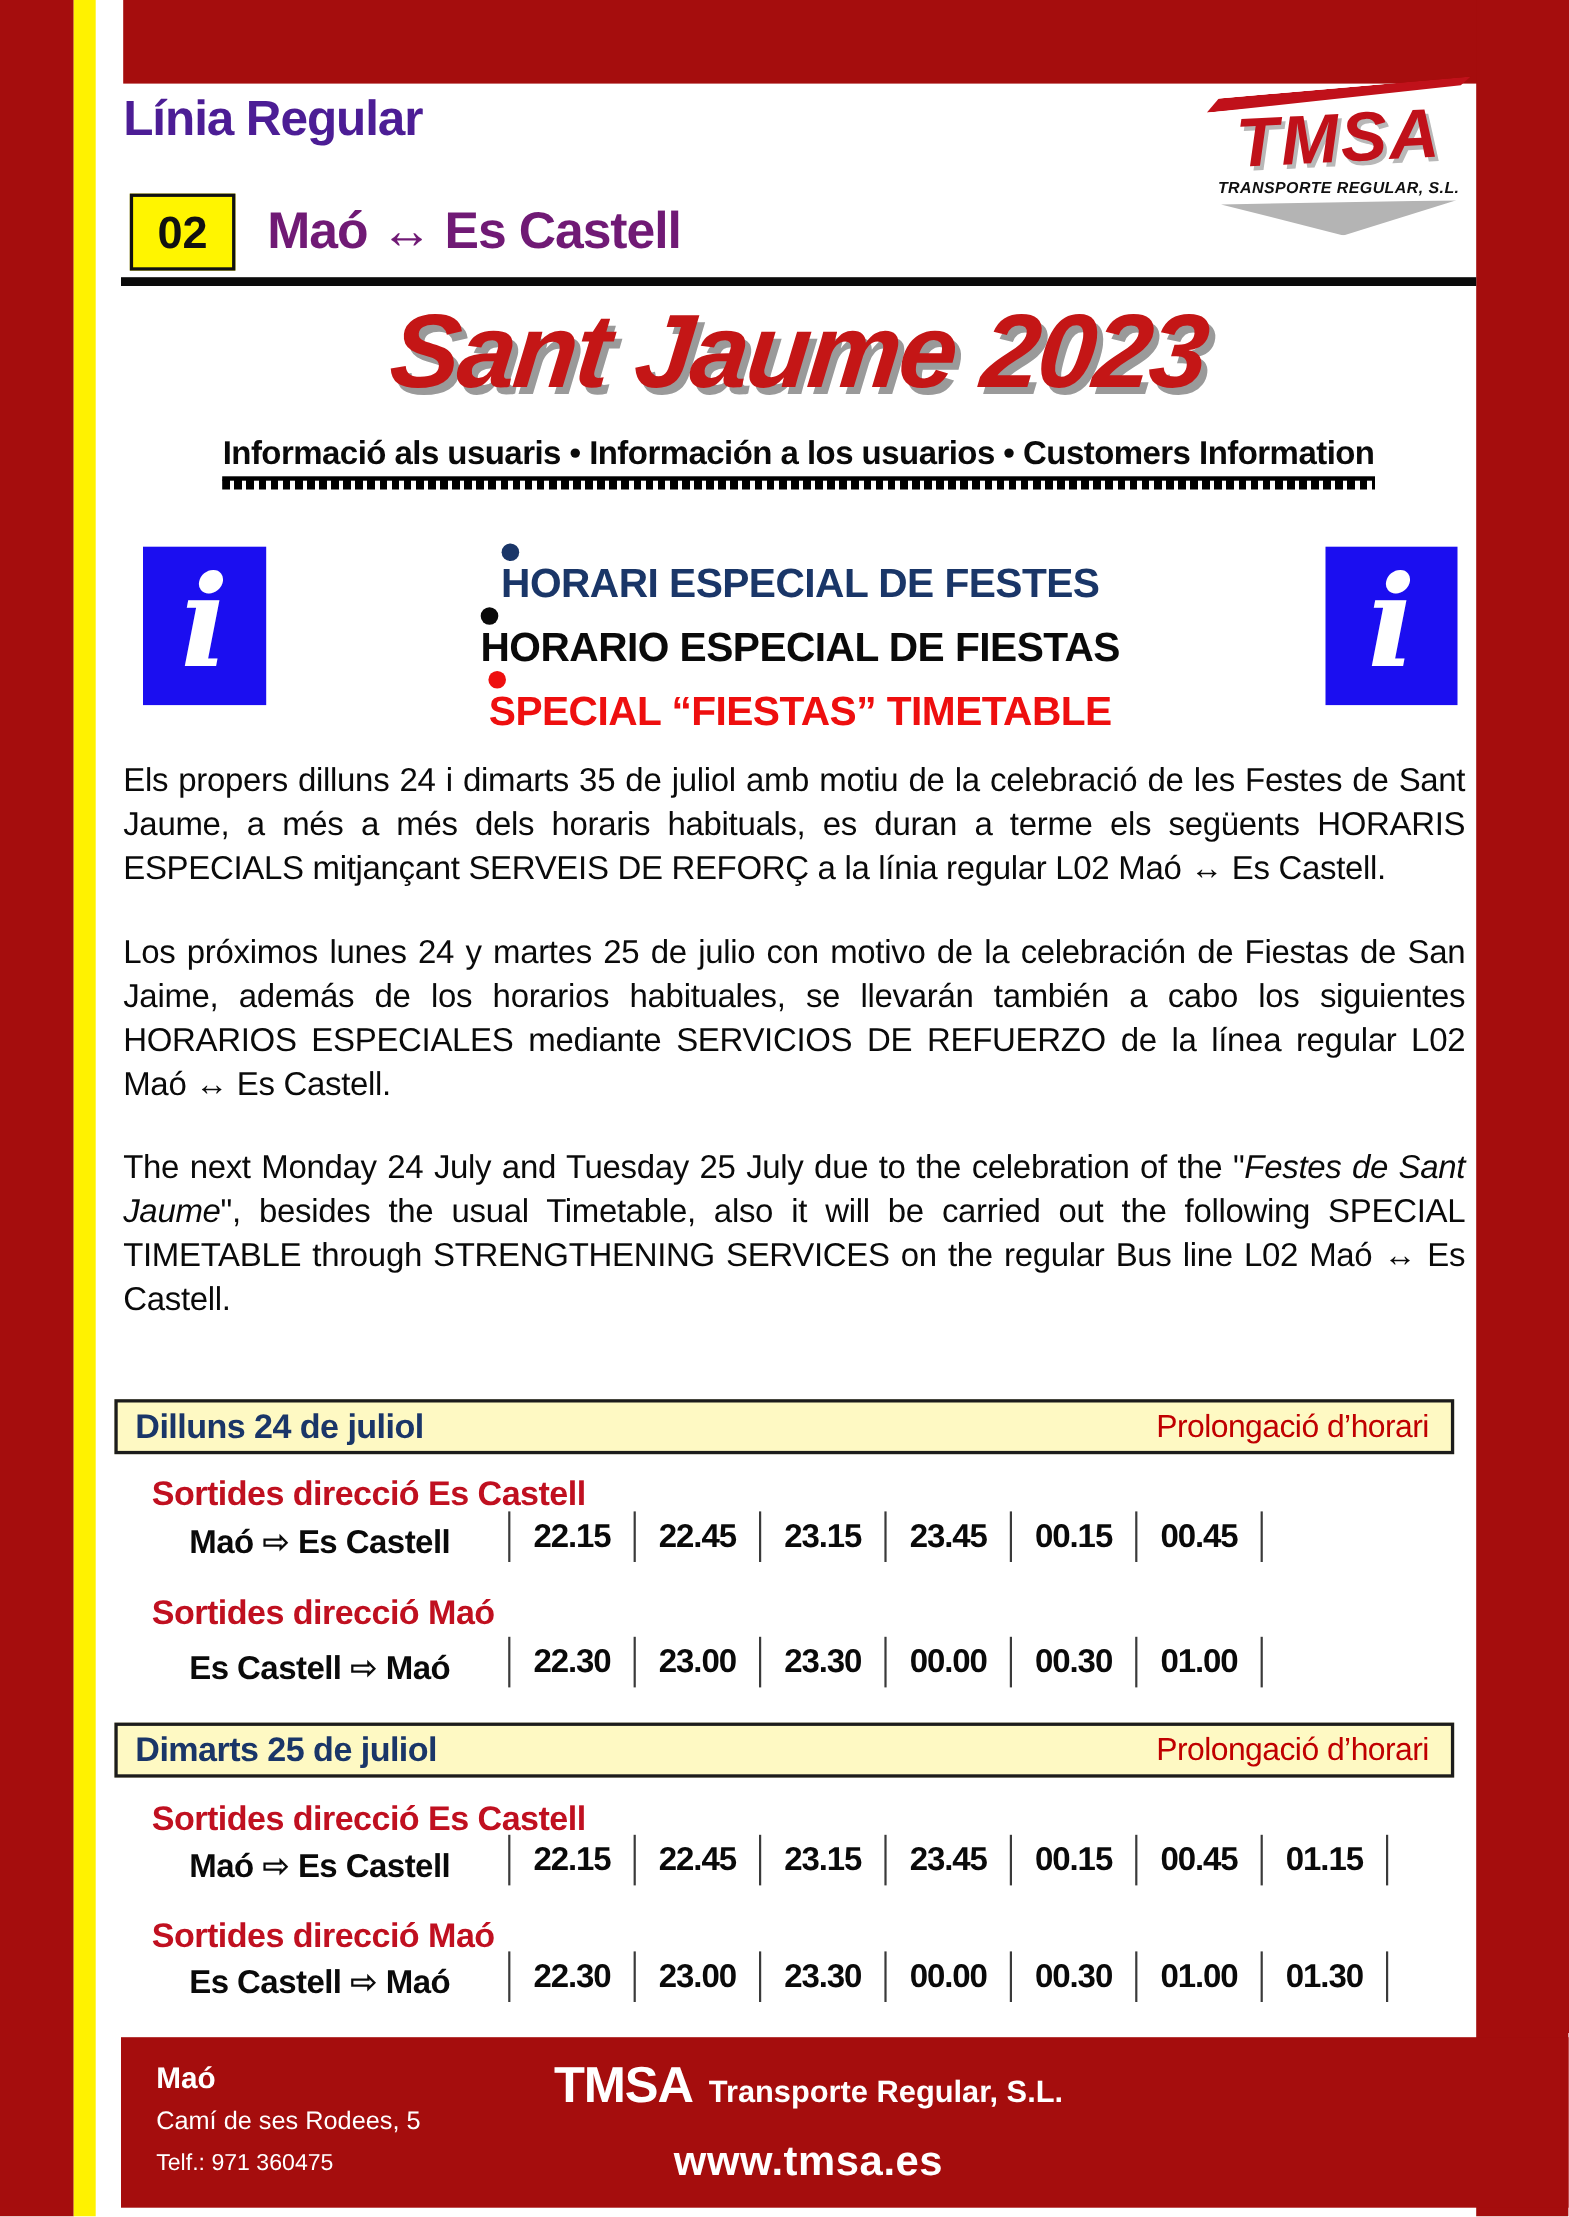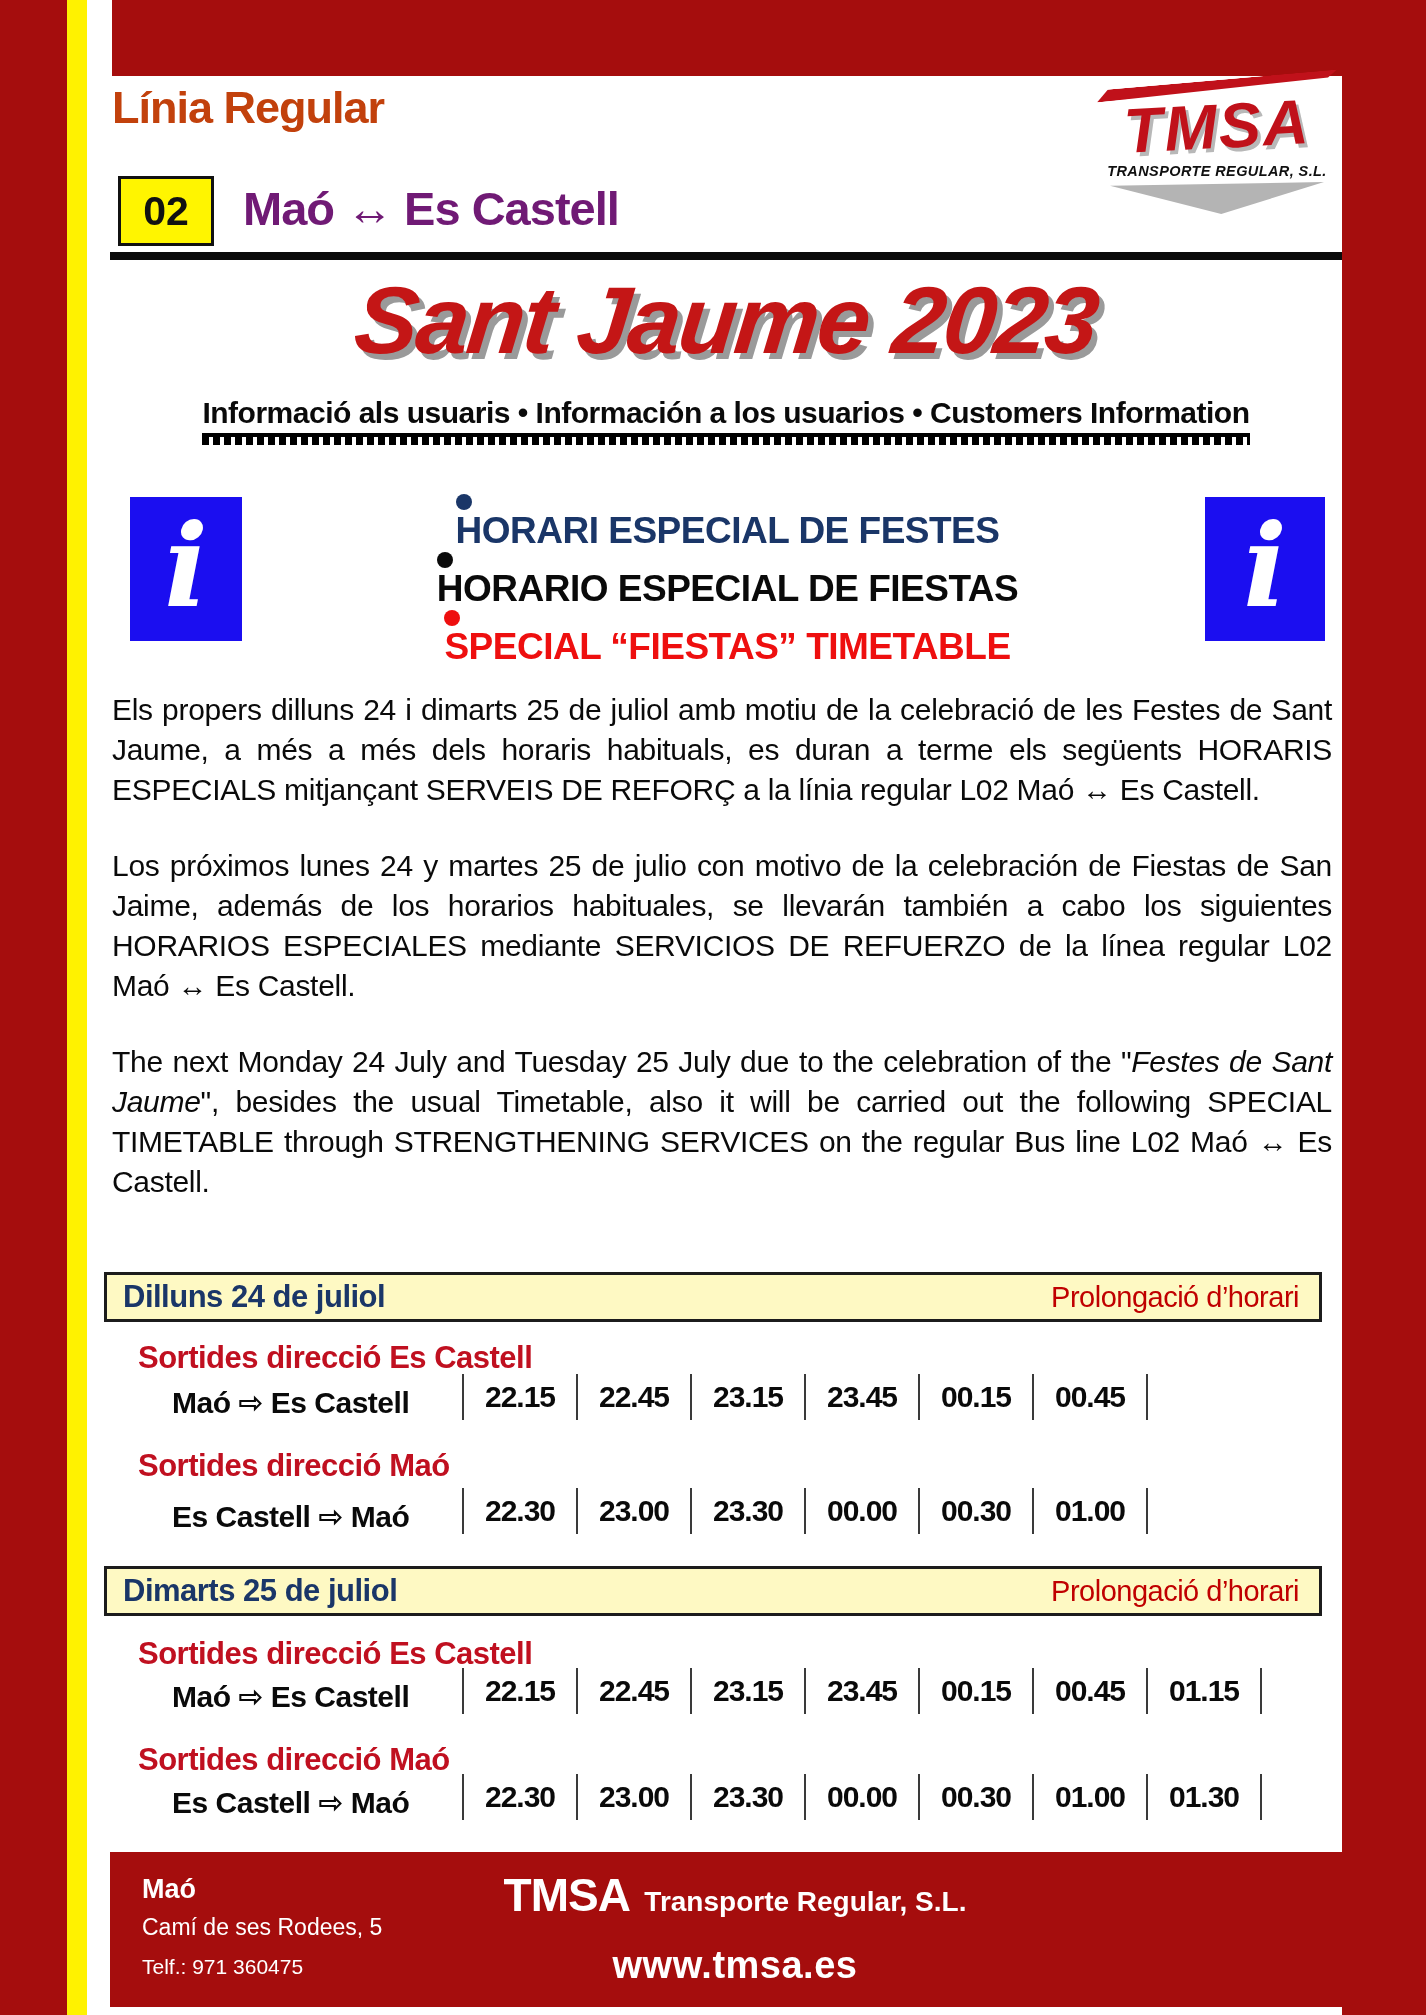--- a/index.html
+++ b/index.html
@@ -7,21 +7,21 @@
        font-family:"Liberation Sans","DejaVu Sans",sans-serif;overflow:hidden;}
   .abs{position:absolute;}
 
   
   .border-left{left:0;top:0;width:67px;height:2015px;background:#A50D0D;}
   .yellow-stripe{left:67px;top:0;width:20px;height:2015px;background:#FFF200;}
   .top-bar{left:112px;top:0;width:1314px;height:76px;background:#A50D0D;}
   .border-right{left:1342px;top:0;width:84px;height:2015px;background:#A50D0D;}
 
   
-  .line-label{left:112px;top:82px;font-size:45px;font-weight:bold;color:#c2410c;letter-spacing:-1px;}
+  .line-label{left:112px;top:82px;font-size:45px;font-weight:bold;color:#4c1d95;letter-spacing:-1px;}
   .line-badge{left:118px;top:176px;width:90px;height:64px;background:#FFF500;border:3px solid #111;
               display:flex;align-items:center;justify-content:center;font-size:41px;font-weight:bold;color:#111;}
   .route-title{left:243px;top:181px;font-size:47px;font-weight:bold;color:#701a75;letter-spacing:-1px;}
   .header-rule{left:110px;top:252px;width:1232px;height:8px;background:#0a0a0a;}
 
   
   .logo{left:1092px;top:80px;width:250px;text-align:center;}
   .logo-swoosh{height:12px;background:#C0111A;clip-path:polygon(0 100%,5% 0,100% 0,96% 60%);
                transform:rotate(-5deg);margin:0 4px 3px 4px;}
   .logo-word{font-size:63px;font-weight:bold;font-style:italic;color:#C0111A;line-height:1;
@@ -125,21 +125,21 @@
     <span class="bullet-dot" style="background: rgb(10, 10, 10);"></span>
     <span style="color: rgb(10, 10, 10);">HORARIO ESPECIAL DE FIESTAS</span>
   </div>
   <div class="notice-item">
     <span class="bullet-dot" style="background: rgb(238, 15, 15);"></span>
     <span style="color: rgb(238, 15, 15);">SPECIAL “FIESTAS” TIMETABLE</span>
   </div>
 </div>
 
 <div class="abs paragraphs">
-  <p>Els propers dilluns 24 i dimarts 25 de juliol amb motiu de la celebració de les Festes de Sant Jaume, a més a més dels horaris habituals, es duran a terme els següents HORARIS ESPECIALS mitjançant SERVEIS DE REFORÇ a la línia regular L02 Maó ↔ Es Castell.</p>
+  <p>Els propers dilluns 24 i dimarts 35 de juliol amb motiu de la celebració de les Festes de Sant Jaume, a més a més dels horaris habituals, es duran a terme els següents HORARIS ESPECIALS mitjançant SERVEIS DE REFORÇ a la línia regular L02 Maó ↔ Es Castell.</p>
   <p>Los próximos lunes 24 y martes 25 de julio con motivo de la celebración de Fiestas de San Jaime, además de los horarios habituales, se llevarán también a cabo los siguientes HORARIOS ESPECIALES mediante SERVICIOS DE REFUERZO de la línea regular L02 Maó ↔ Es Castell.</p>
   <p><span>The next Monday 24 July and Tuesday 25 July due to the celebration of the "</span><span class="it">Festes de Sant Jaume</span><span>", besides the usual Timetable, also it will be carried out the following SPECIAL TIMETABLE through STRENGTHENING SERVICES on the regular Bus line L02 Maó ↔ Es Castell.</span></p>
 </div>
 
 <div class="abs tt-bar" style="top:1272px;">
   <span class="tt-day">Dilluns 24 de juliol</span>
   <span class="tt-note">Prolongació d’horari</span>
 </div>
 <div class="abs sec-heading" style="top:1340px;">Sortides direcció Es Castell</div>
 <div class="abs sched-row" style="top:1374px;">

